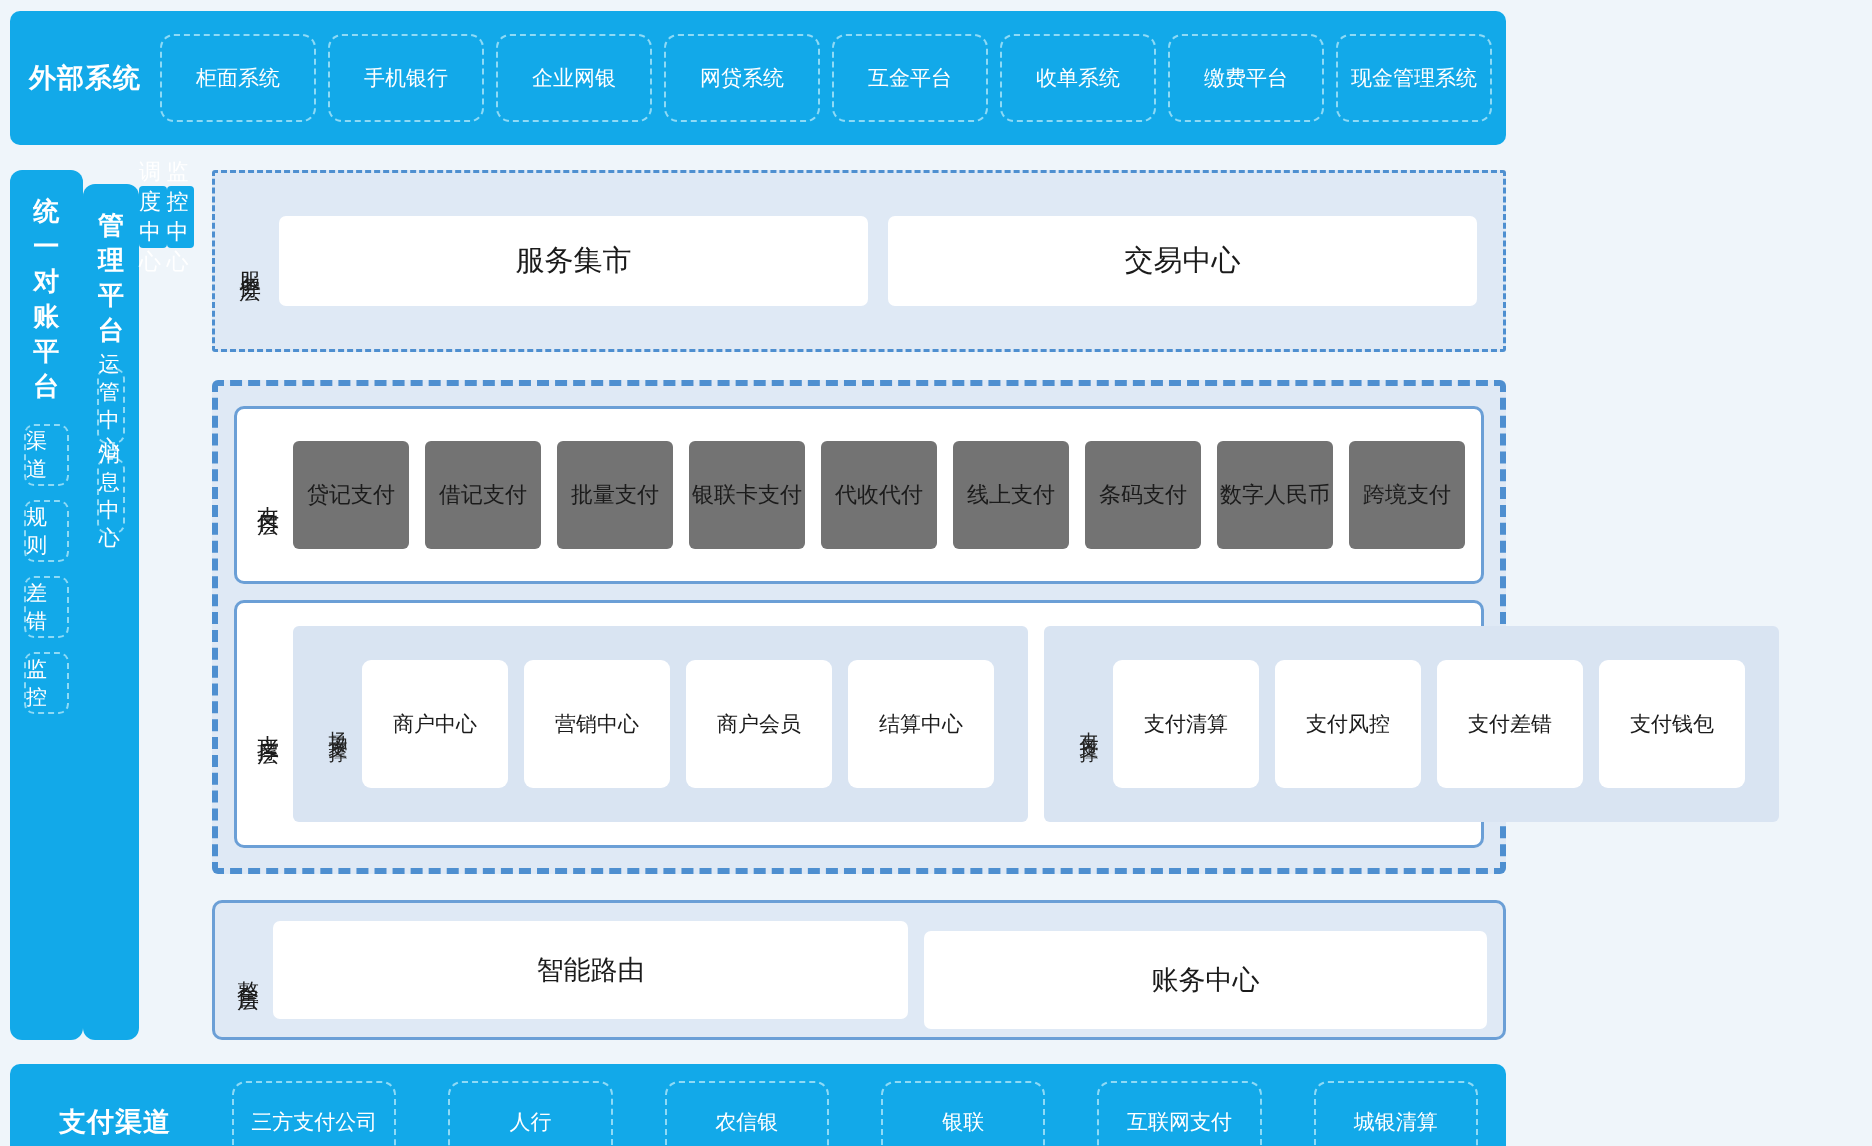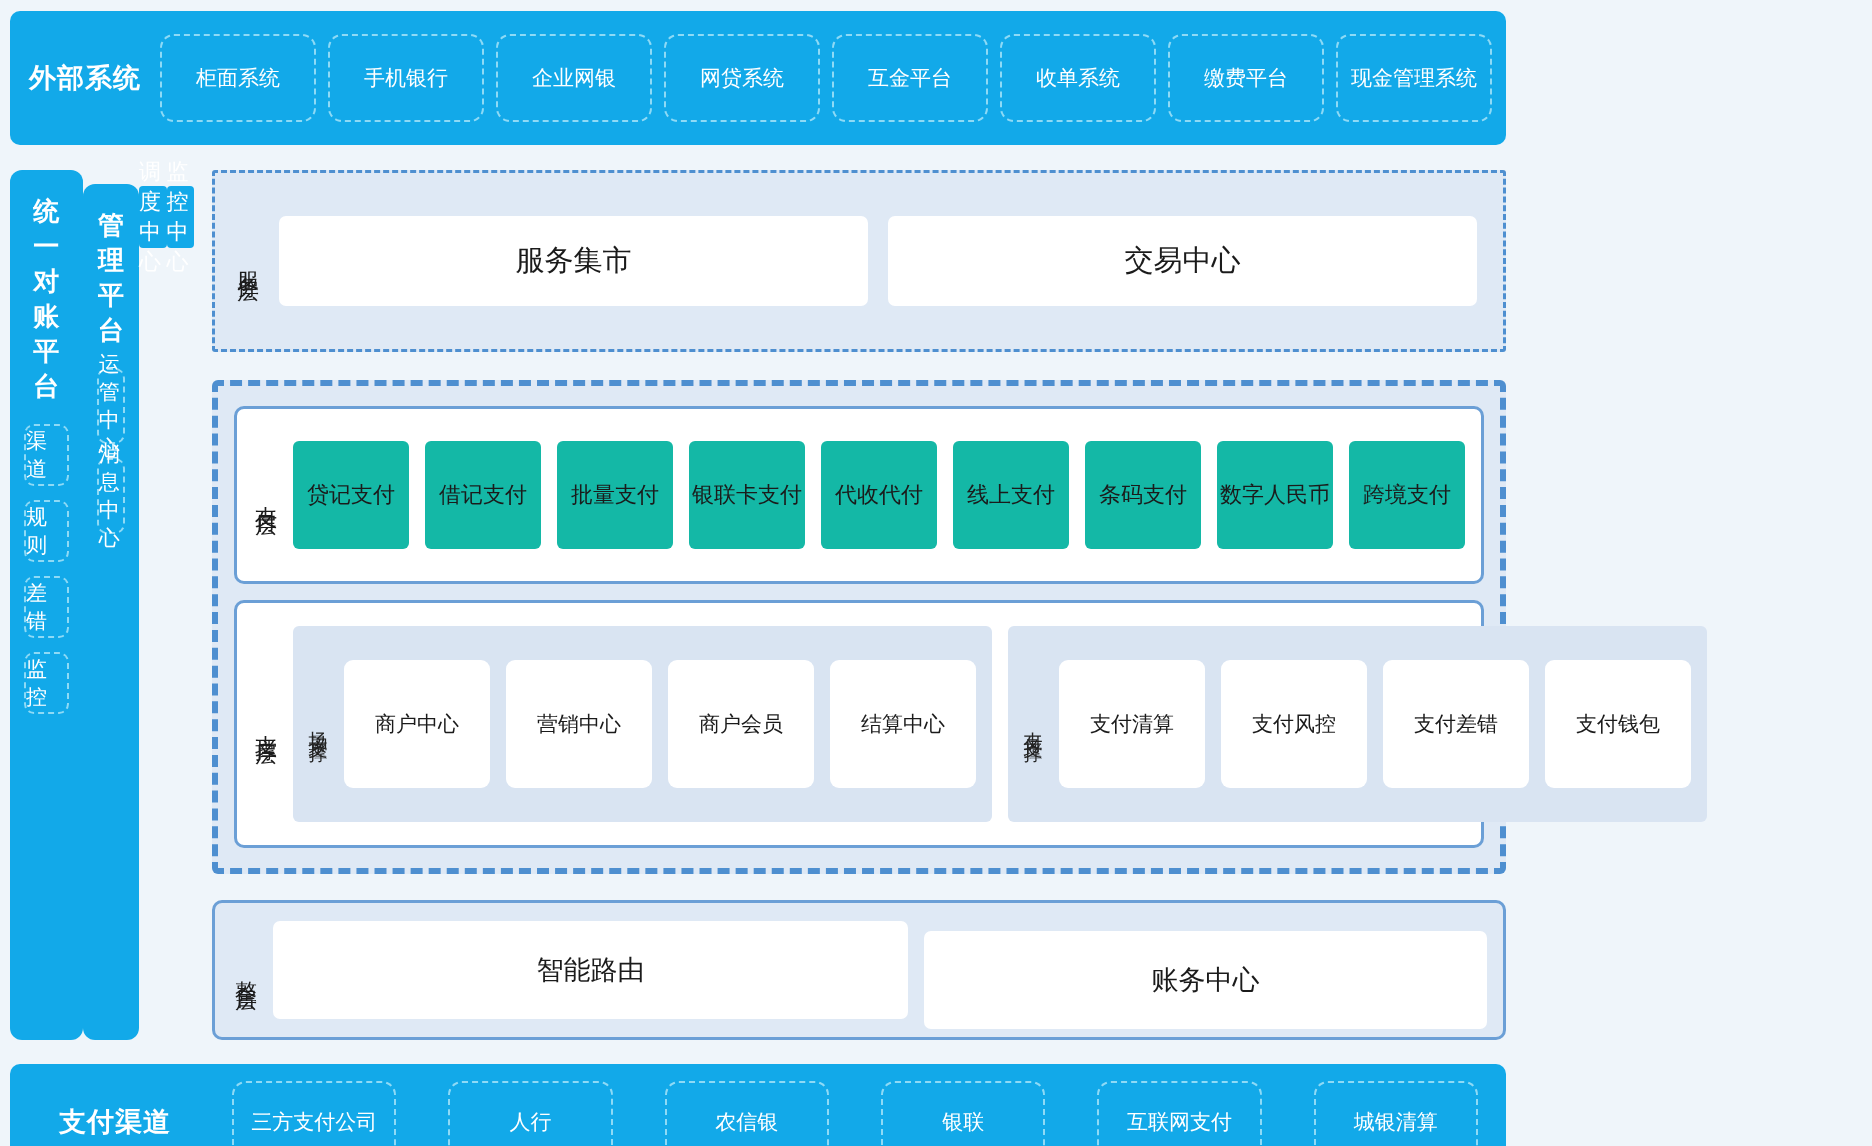--- a/index.html
+++ b/index.html
@@ -1,19 +1,19 @@
 <!DOCTYPE html>
 <html><head>
 <meta charset="utf-8">
 <style>
   html,body{margin:0;padding:0;background:#eff5fa;}
   .page{
     position:relative;width:1516px;height:1146px;box-sizing:border-box;
     padding:11px 10px;background:#eff5fa;
-    font-family:Liberation Sans, sans-serif;color:#1b1b1b;
+    font-family:Liberation Mono, monospace;color:#1b1b1b;
   }
   
   .bluebar{background:#12a9e9;border-radius:10px;display:flex;align-items:center;}
   .topbar{height:134px;margin-bottom:25px;}
   .bluebar-title{flex:0 0 150px;text-align:center;color:#fff;font-weight:bold;font-size:27px;letter-spacing:1px;}
   .bluebar-items{flex:1;display:flex;gap:12px;padding-right:14px;align-items:center;}
   .dash-chip{
     flex:1;height:88px;border:2px dashed #8edaf6;border-radius:14px;
     display:flex;align-items:center;justify-content:center;
     color:#fff;font-size:21px;box-sizing:border-box;text-align:center;
@@ -57,27 +57,27 @@
     border:6px dashed #4e8fd0;border-radius:6px;background:#dfe9f5;
     box-sizing:border-box;padding:20px 16px;display:flex;flex-direction:column;gap:16px;
     margin-bottom:26px;
   }
   .layer-box{
     background:#fff;border:3px solid #6b9fd6;border-radius:10px;box-sizing:border-box;
     display:flex;align-items:center;gap:16px;
   }
   .pay-box{height:178px;padding:0 16px 0 18px;}
   .pay-cell{
-    flex:1;height:108px;background:#14b8a6;border-radius:6px;
+    flex:1;height:108px;background:#737373;border-radius:6px;
     display:flex;align-items:center;justify-content:center;font-size:22px;
   }
   .support-box{height:248px;padding:0 16px 0 18px;}
   .group-panel{
     background:#d9e4f2;border-radius:6px;height:196px;box-sizing:border-box;
-    display:flex;align-items:center;gap:16px;padding:0 16px;
+    display:flex;align-items:center;gap:16px;padding:0 34px;
   }
   .group-scene{flex:0 0 600px;}
   .group-pay{flex:1;}
   .group-cell{
     width:146px;height:128px;background:#fff;border-radius:9px;flex:0 0 auto;
     display:flex;align-items:center;justify-content:center;font-size:21px;
   }
   .group-scene .group-cell{flex:1;}
   
   .integration-box{

